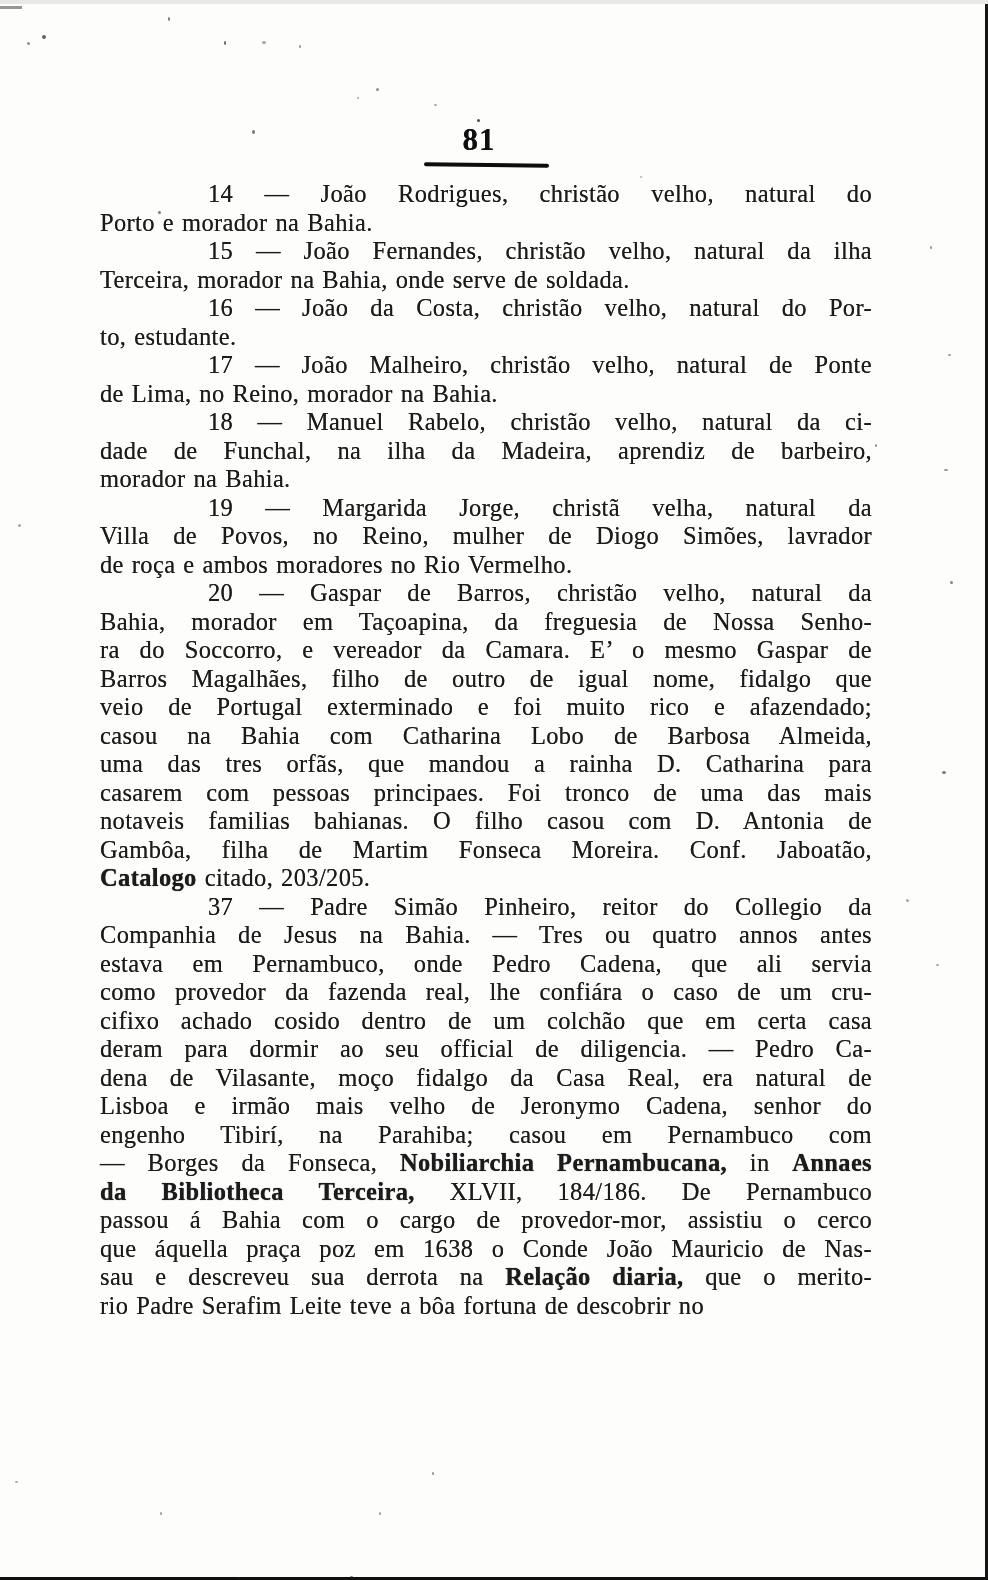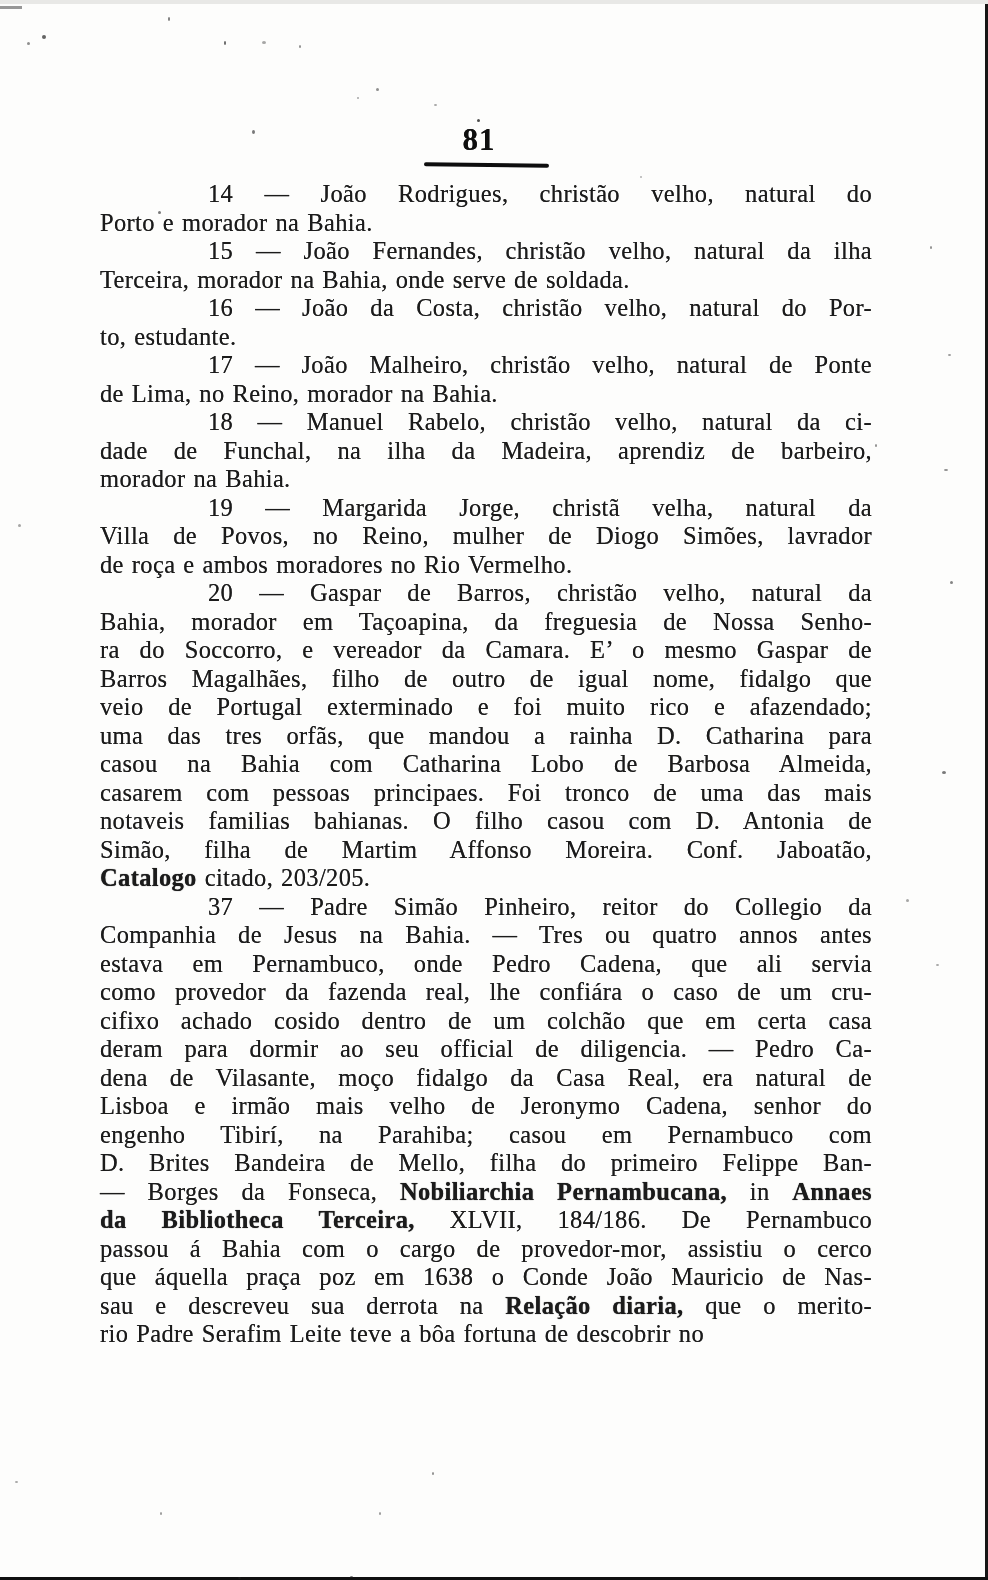--- a/index.html
+++ b/index.html
@@ -119,36 +119,35 @@
       <div class="tl j"><span class="run">dade de Funchal, na ilha da Madeira, aprendiz de barbeiro,</span></div>
       <div class="tl"><span class="run">morador na Bahia.</span></div>
       <div class="tl j i"><span class="run">19 — Margarida Jorge, christã velha, natural da</span></div>
       <div class="tl j"><span class="run">Villa de Povos, no Reino, mulher de Diogo Simões, lavrador</span></div>
       <div class="tl"><span class="run">de roça e ambos moradores no Rio Vermelho.</span></div>
       <div class="tl j i"><span class="run">20 — Gaspar de Barros, christão velho, natural da</span></div>
       <div class="tl j"><span class="run">Bahia, morador em Taçoapina, da freguesia de Nossa Senho-</span></div>
       <div class="tl j"><span class="run">ra do Soccorro, e vereador da Camara. E’ o mesmo Gaspar de</span></div>
       <div class="tl j"><span class="run">Barros Magalhães, filho de outro de igual nome, fidalgo que</span></div>
       <div class="tl j"><span class="run">veio de Portugal exterminado e foi muito rico e afazendado;</span></div>
+      <div class="tl j"><span class="run">casou na Bahia com Catharina Lobo de Barbosa Almeida,</span></div>
       <div class="tl j"><span class="run">uma das tres orfãs, que mandou a rainha D. Catharina para</span></div>
-      <div class="tl j"><span class="run">casou na Bahia com Catharina Lobo de Barbosa Almeida,</span></div>
       <div class="tl j"><span class="run">casarem com pessoas principaes. Foi tronco de uma das mais</span></div>
       <div class="tl j"><span class="run">notaveis familias bahianas. O filho casou com D. Antonia de</span></div>
-      <div class="tl j"><span class="run">Simão, filha de Martim Affonso Moreira. Conf. Jaboatão,</span></div>
+      <div class="tl j"><span class="run">Gambôa, filha de Martim Fonseca Moreira. Conf. Jaboatão,</span></div>
       <div class="tl"><span class="run b">Catalogo</span><span class="run"> citado, 203/205.</span></div>
       <div class="tl j i"><span class="run">37 — Padre Simão Pinheiro, reitor do Collegio da</span></div>
       <div class="tl j"><span class="run">Companhia de Jesus na Bahia. — Tres ou quatro annos antes</span></div>
       <div class="tl j"><span class="run">estava em Pernambuco, onde Pedro Cadena, que ali servia</span></div>
       <div class="tl j"><span class="run">como provedor da fazenda real, lhe confiára o caso de um cru-</span></div>
       <div class="tl j"><span class="run">cifixo achado cosido dentro de um colchão que em certa casa</span></div>
       <div class="tl j"><span class="run">deram para dormir ao seu official de diligencia. — Pedro Ca-</span></div>
       <div class="tl j"><span class="run">dena de Vilasante, moço fidalgo da Casa Real, era natural de</span></div>
       <div class="tl j"><span class="run">Lisboa e irmão mais velho de Jeronymo Cadena, senhor do</span></div>
       <div class="tl j"><span class="run">engenho Tibirí, na Parahiba; casou em Pernambuco com</span></div>
-      <div class="tl j"><span class="run">D. Brites Bandeira de Mello, filha do primeiro Felippe Ban-</span></div>
       <div class="tl j"><span class="run">— Borges da Fonseca, </span><span class="run b">Nobiliarchia Pernambucana,</span><span class="run"> in </span><span class="run b">Annaes</span></div>
       <div class="tl j"><span class="run b">da Bibliotheca Terceira,</span><span class="run"> XLVII, 184/186. De Pernambuco</span></div>
       <div class="tl j"><span class="run">passou á Bahia com o cargo de provedor-mor, assistiu o cerco</span></div>
       <div class="tl j"><span class="run">que áquella praça poz em 1638 o Conde João Mauricio de Nas-</span></div>
       <div class="tl j"><span class="run">sau e descreveu sua derrota na </span><span class="run b">Relação diaria,</span><span class="run"> que o merito-</span></div>
       <div class="tl"><span class="run">rio Padre Serafim Leite teve a bôa fortuna de descobrir no</span></div>
     </div>
 <div class="speck" style="left: 27px; top: 38px; width: 3px; height: 3px; opacity: 0.5;"></div>
     <div class="speck" style="left: 42px; top: 31px; width: 4px; height: 4px; opacity: 0.7;"></div>
     <div class="speck" style="left: 168px; top: 13px; width: 2px; height: 4px; opacity: 0.6;"></div>

